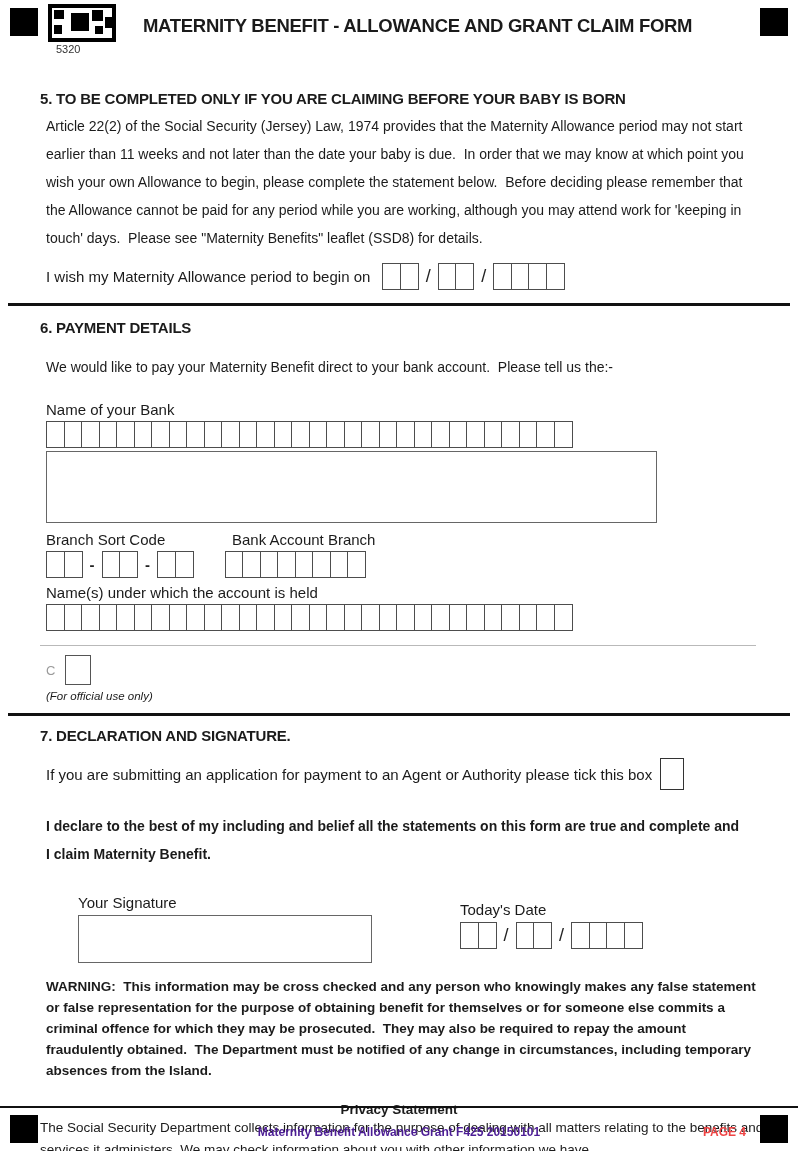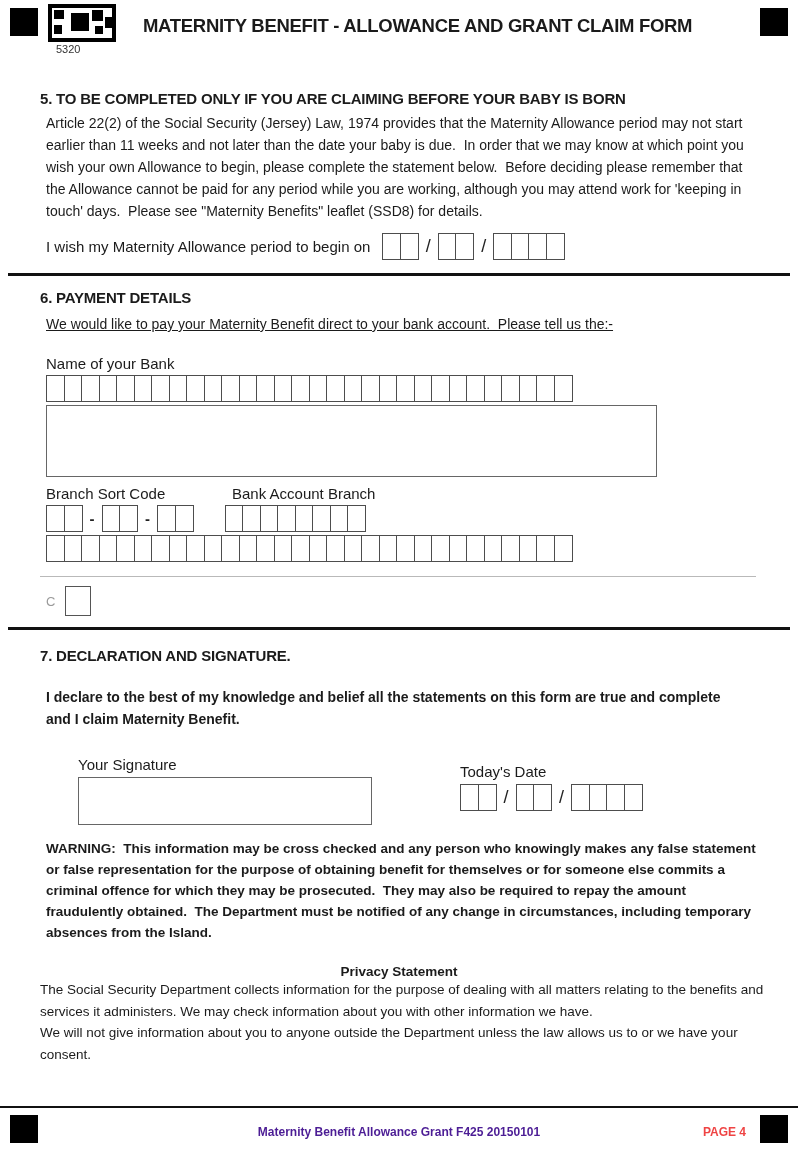--- a/index.html
+++ b/index.html
@@ -11,21 +11,21 @@
   
   .hdr { position:relative; height:62px; }
   .corner-sq { position:absolute; width:28px; height:28px; background:#000; }
   .sq-tl { left:10px; top:8px; } .sq-tr { right:10px; top:8px; }
   .barcode { position:absolute; left:48px; top:4px; }
   .form-number { position:absolute; left:56px; top:43px; font-size:11px; color:#333; }
   .page-title { position:absolute; left:143px; top:15px; font-size:18.5px; font-weight:bold; letter-spacing:-0.3px; white-space:nowrap; }
   
   .content { padding:0 40px; }
   .sec-head { font-size:15px; font-weight:bold; letter-spacing:-0.2px; }
-  .body-text { font-size:14px; line-height:22px; white-space:pre-wrap; }
+  .body-text { font-size:14px; line-height:28px; white-space:pre-wrap; }
   .indent { margin-left:6px; }
   .field-label { font-size:15px; }
   .cells { display:flex; }
   .cell { width:19px; height:27px; border:1.5px solid #4d4d4d; margin-left:-1.5px; background:#fff; }
   .cells .cell:first-child { margin-left:0; }
   .date-group { display:flex; }
   .date-sep { font-size:18px; margin:0 7px; align-self:center; color:#222; }
   .divider-thick { border:none; border-top:3.5px solid #111; margin:0 -32px; }
   .divider-thin  { border:none; border-top:1.5px solid #b9b9b9; }
   .box-outline { border:1.5px solid #666; background:#fff; }
@@ -78,21 +78,21 @@
           <div class="cell"></div>
           <div class="cell"></div>
           <div class="cell"></div>
           <div class="cell"></div>
         </div>
     </div>
 
     <hr class="divider-thick" style="margin-top:13px;">
 
     <div class="sec-head" style="margin-top:13px;">6. PAYMENT DETAILS</div>
-    <div class="body-text indent" style="margin-top:7px;text-decoration:underline;">We would like to pay your Maternity Benefit direct to your bank account.  Please tell us the:-</div>
+    <div class="body-text indent" style="margin-top:17px;">We would like to pay your Maternity Benefit direct to your bank account.  Please tell us the:-</div>
 
     <div class="field-label indent" style="margin-top:20px;">Name of your Bank</div>
     <div class="cells indent" style="margin-top:3px;">
         <div class="cell"></div>
         <div class="cell"></div>
         <div class="cell"></div>
         <div class="cell"></div>
         <div class="cell"></div>
         <div class="cell"></div>
         <div class="cell"></div>
@@ -147,20 +147,21 @@
           <div class="cell"></div>
           <div class="cell"></div>
           <div class="cell"></div>
           <div class="cell"></div>
           <div class="cell"></div>
           <div class="cell"></div>
           <div class="cell"></div>
         </div>
     </div>
 
+    <div class="field-label indent" style="margin-top:6px;">Name(s) under which the account is held</div>
     <div class="cells indent" style="margin-top:3px;">
         <div class="cell"></div>
         <div class="cell"></div>
         <div class="cell"></div>
         <div class="cell"></div>
         <div class="cell"></div>
         <div class="cell"></div>
         <div class="cell"></div>
         <div class="cell"></div>
         <div class="cell"></div>
@@ -186,27 +187,32 @@
         <div class="cell"></div>
         <div class="cell"></div>
       </div>
 
     <hr class="divider-thin" style="margin-top:14px; width:716px;">
 
     <div style="display:flex; align-items:center; margin-top:9px; margin-left:6px;">
       <span style="font-size:13px; color:#9a9a9a;">C</span>
       <div class="box-outline" style="width:26px; height:30px; margin-left:10px; border-color:#555;"></div>
     </div>
+    <div style="font-size:11.5px; font-style:italic; margin-left:6px; margin-top:5px;">(For official use only)</div>
 
     <hr class="divider-thick" style="margin-top:11px;">
 
-    <div class="sec-head" style="margin-top:17px;">7. DECLARATION AND SIGNATURE.</div>
-
-
-    <div class="body-text indent" style="margin-top:22px; font-weight:bold; width:700px;">I declare to the best of my knowledge and belief all the statements on this form are true and complete and I claim Maternity Benefit.</div>
+    <div class="sec-head" style="margin-top:11px;">7. DECLARATION AND SIGNATURE.</div>
+
+    <div style="display:flex; align-items:center; margin-top:14px; margin-left:6px;">
+      <span class="field-label">If you are submitting an application for payment to an Agent or Authority please tick this box</span>
+      <div class="box-outline" style="width:24px; height:32px; margin-left:8px; border-color:#333;"></div>
+    </div>
+
+    <div class="body-text indent" style="margin-top:22px; font-weight:bold; width:700px;">I declare to the best of my including and belief all the statements on this form are true and complete and I claim Maternity Benefit.</div>
 
     <div style="display:flex; margin-top:26px;">
       <div style="margin-left:38px;">
         <div class="field-label">Your Signature</div>
         <div class="box-outline" style="margin-top:4px; width:294px; height:48px;"></div>
       </div>
       <div style="margin-left:88px; margin-top:7px;">
         <div class="field-label">Today's Date</div>
         <div style="display:flex; margin-top:4px;">
           <div class="date-group cells">

